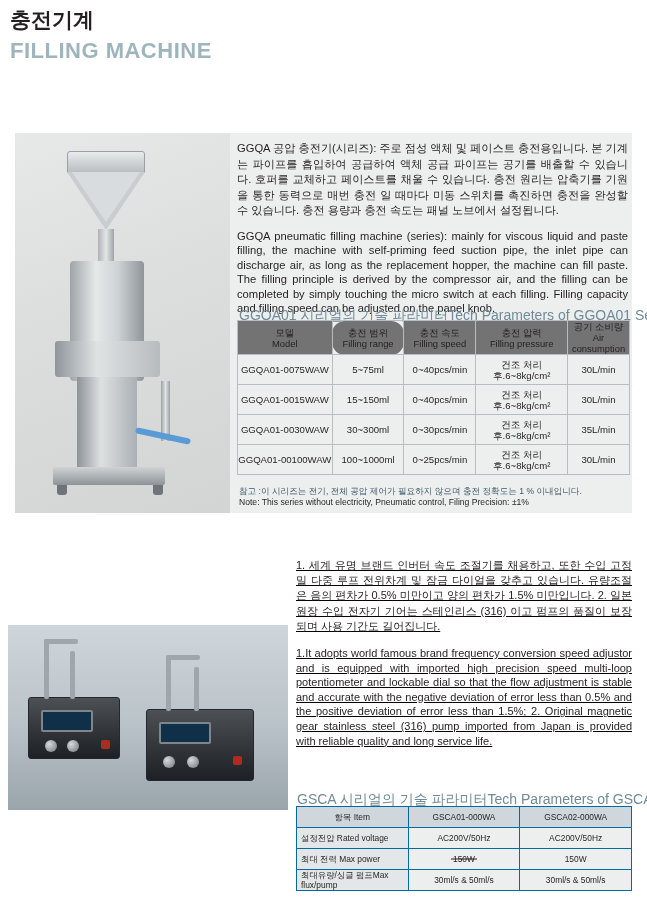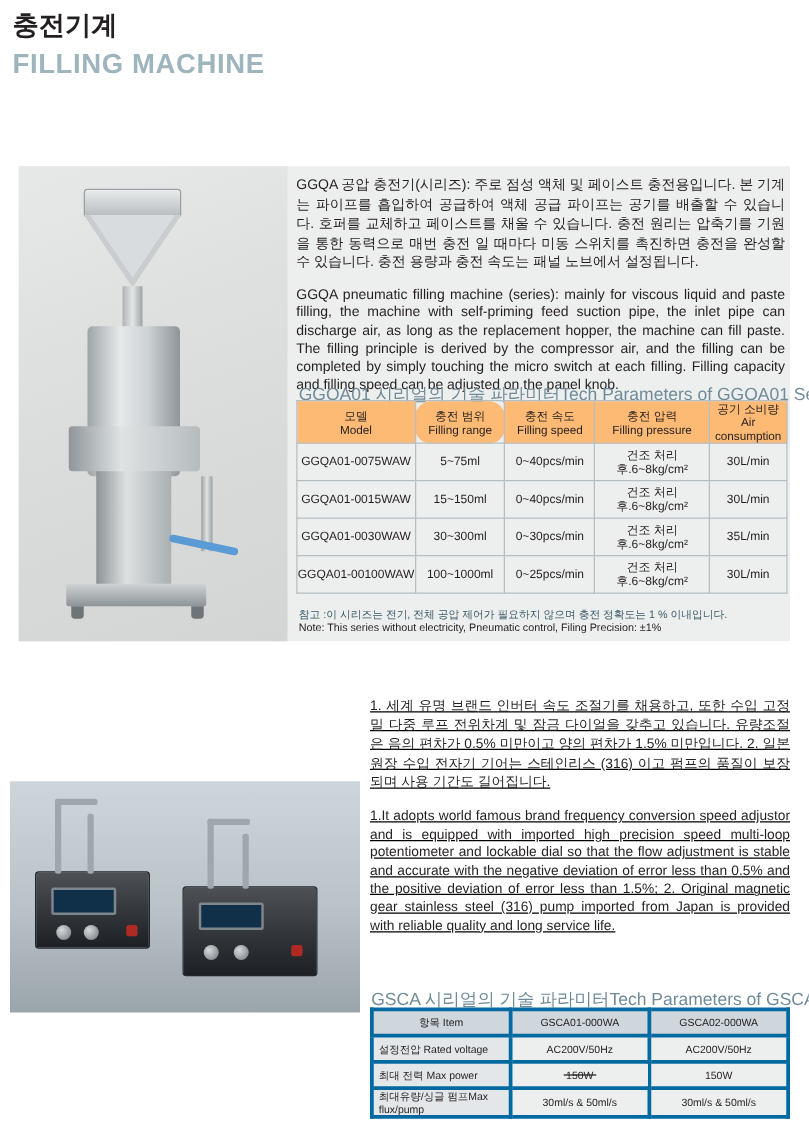--- a/index.html
+++ b/index.html
@@ -158,21 +158,21 @@
   }
   .tbl1 th, .tbl1 td {
     border: 1px solid #b6bec2;
     text-align: center;
     padding: 0;
     height: 30px;
     font-weight: normal;
     line-height: 11px;
   }
   .tbl1 thead th {
-    background: #fdba74;
+    background: #737373;
     height: 28px;
     font-size: 9.4px;
   }
   .tbl1 tbody td { background: #edeeee; }
   .tbl1 .c0 { width: 95px; }
   .tbl1 .c1 { width: 72px; border-radius: 13px; }
   .tbl1 .c2 { width: 72px; }
   .tbl1 .c3 { width: 92px; }
   .tbl1 .c4 { width: 62px; }
   .th2 { display: block; font-size: 9.4px; }
@@ -240,21 +240,21 @@
   .tbl2 {
     position: absolute;
     left: 296px;
     top: 806px;
     width: 336px;
     border-collapse: collapse;
     font-size: 8.4px;
     color: #231f20;
   }
   .tbl2 th, .tbl2 td {
-    border: 3px solid #0369a1;
+    border: 1px solid #0369a1;
     height: 21px;
     padding: 0 4px;
     font-weight: normal;
     text-align: center;
     line-height: 10px;
   }
   .tbl2 thead th { background: #cfd7dc; }
   .tbl2 tbody td { background: #edeeee; }
   .tbl2 tbody td:first-child { text-align: left; background: #e3e7e9; }
   .tbl2 .k0 { width: 112px; }

